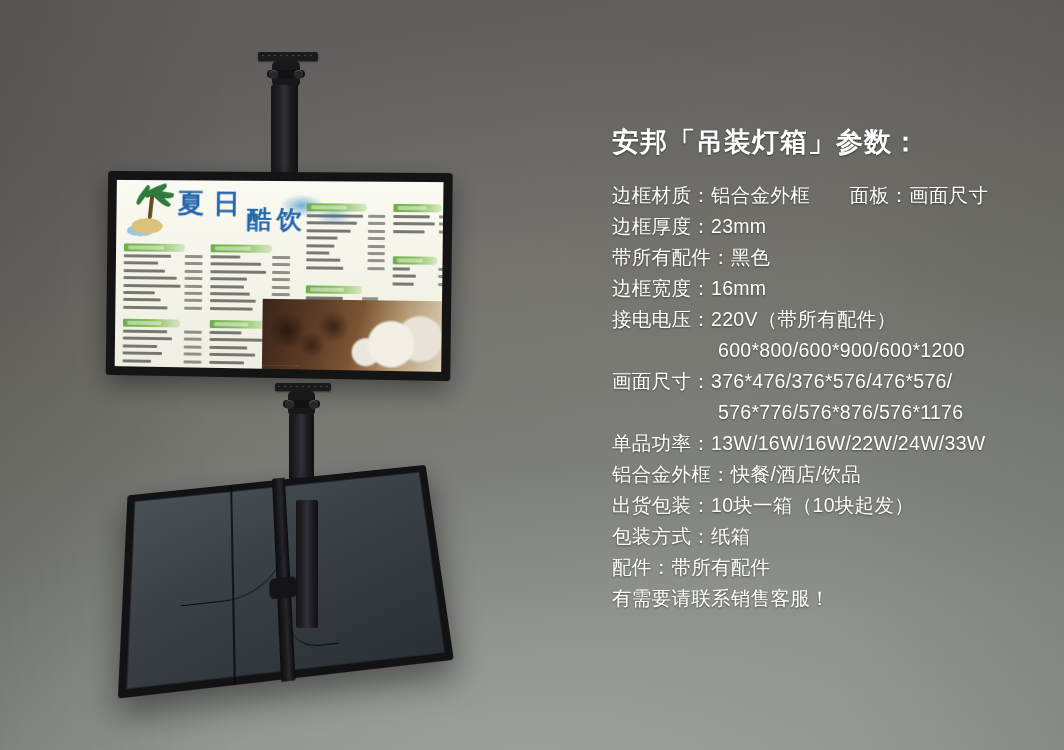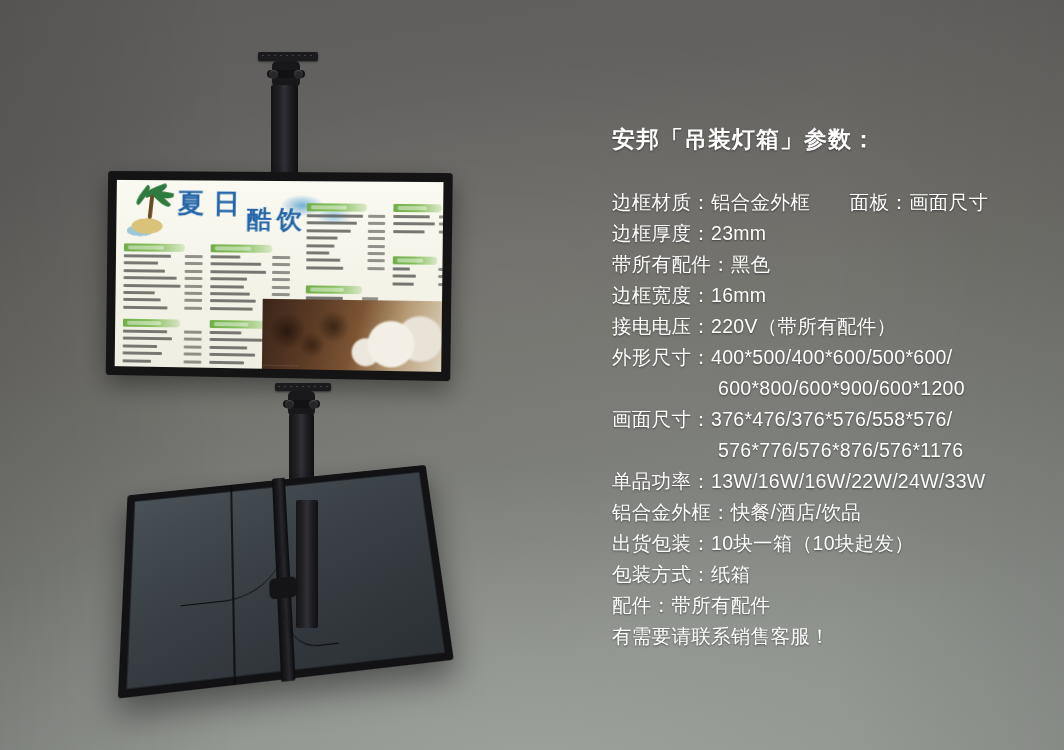--- a/index.html
+++ b/index.html
@@ -225,24 +225,24 @@
 
   
   #specs {
     position: absolute;
     left: 612px; top: 124px;
     width: 440px;
     color: #ffffff;
     text-shadow: 0 1px 2px rgba(0,0,0,0.45);
   }
   #specs-title {
-    font-size: 23px;
+    font-size: 27px;
     font-weight: bold;
     letter-spacing: 1px;
-    margin-bottom: 32px;
+    margin-bottom: 20px;
     white-space: nowrap;
   }
   .spec-line {
     font-size: 19.5px;
     line-height: 31px;
     white-space: nowrap;
     letter-spacing: .3px;
   }
   .spec-line.cont {
     padding-left: 106px;
@@ -546,23 +546,22 @@
   </div>
 
   <div id="specs">
     <div id="specs-title">安邦「吊装灯箱」参数：</div>
     <div id="specs-list">
         <div class="spec-line">边框材质：铝合金外框　　面板：画面尺寸</div>
         <div class="spec-line">边框厚度：23mm</div>
         <div class="spec-line">带所有配件：黑色</div>
         <div class="spec-line">边框宽度：16mm</div>
         <div class="spec-line">接电电压：220V（带所有配件）</div>
-        <div class="spec-line">外形尺寸：400*500/400*600/500*600/</div>
         <div class="spec-line cont">600*800/600*900/600*1200</div>
-        <div class="spec-line">画面尺寸：376*476/376*576/558*576/</div>
+        <div class="spec-line">画面尺寸：376*476/376*576/476*576/</div>
         <div class="spec-line cont">576*776/576*876/576*1176</div>
         <div class="spec-line">单品功率：13W/16W/16W/22W/24W/33W</div>
         <div class="spec-line">铝合金外框：快餐/酒店/饮品</div>
         <div class="spec-line">出货包装：10块一箱（10块起发）</div>
         <div class="spec-line">包装方式：纸箱</div>
         <div class="spec-line">配件：带所有配件</div>
         <div class="spec-line">有需要请联系销售客服！</div>
       </div>
   </div>
 </div>

